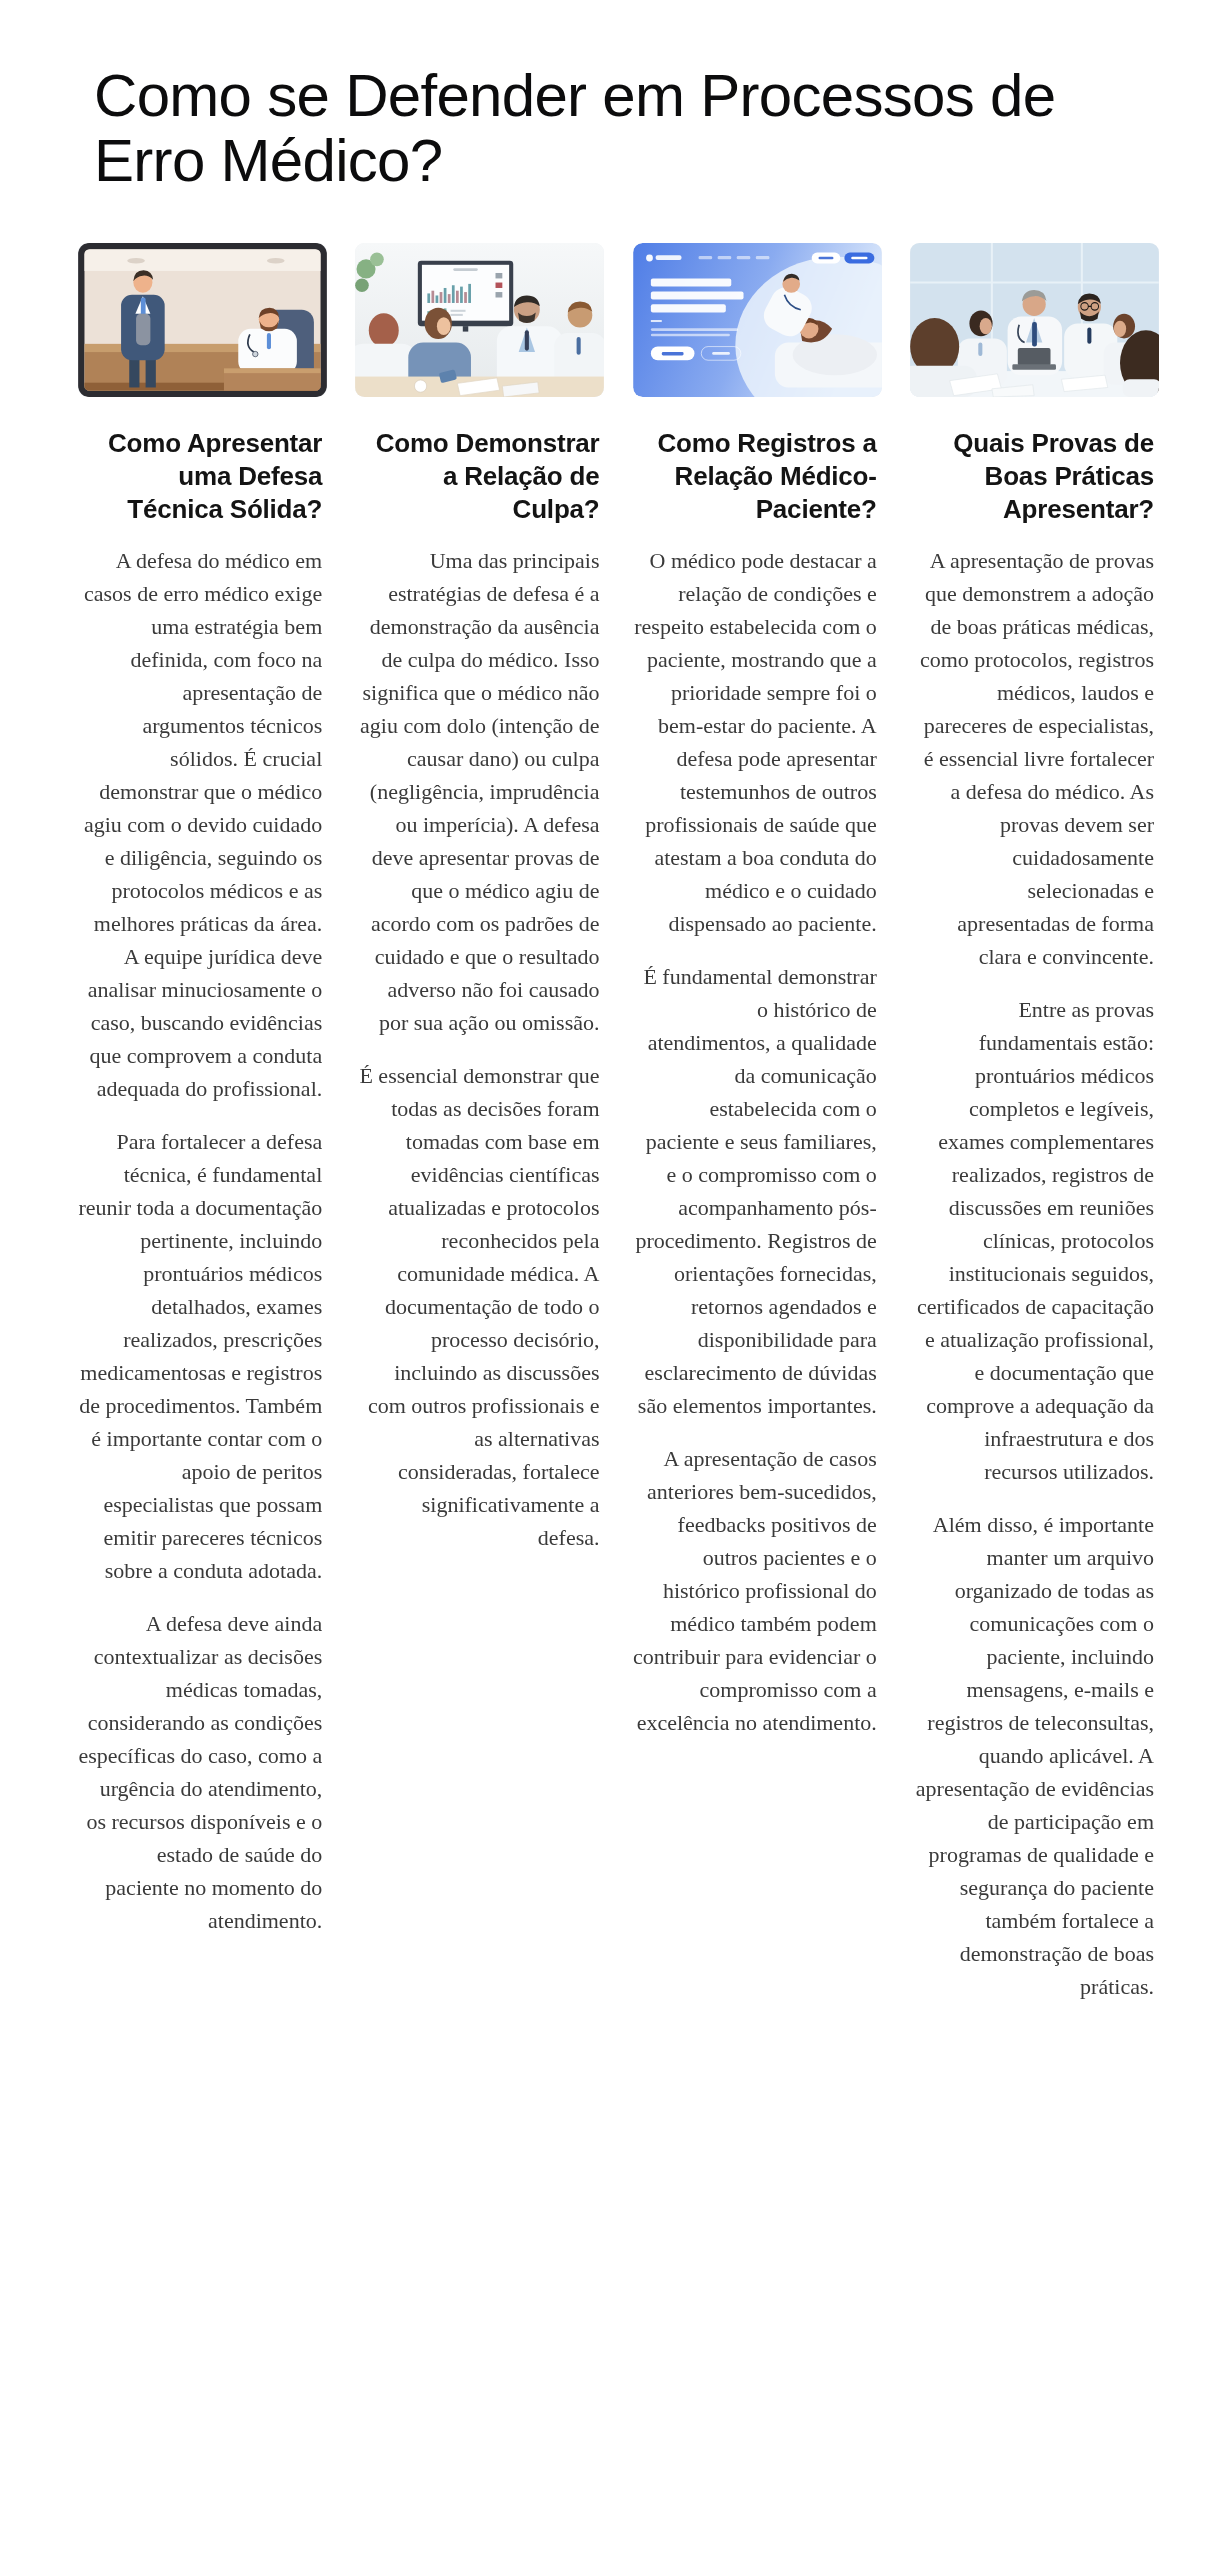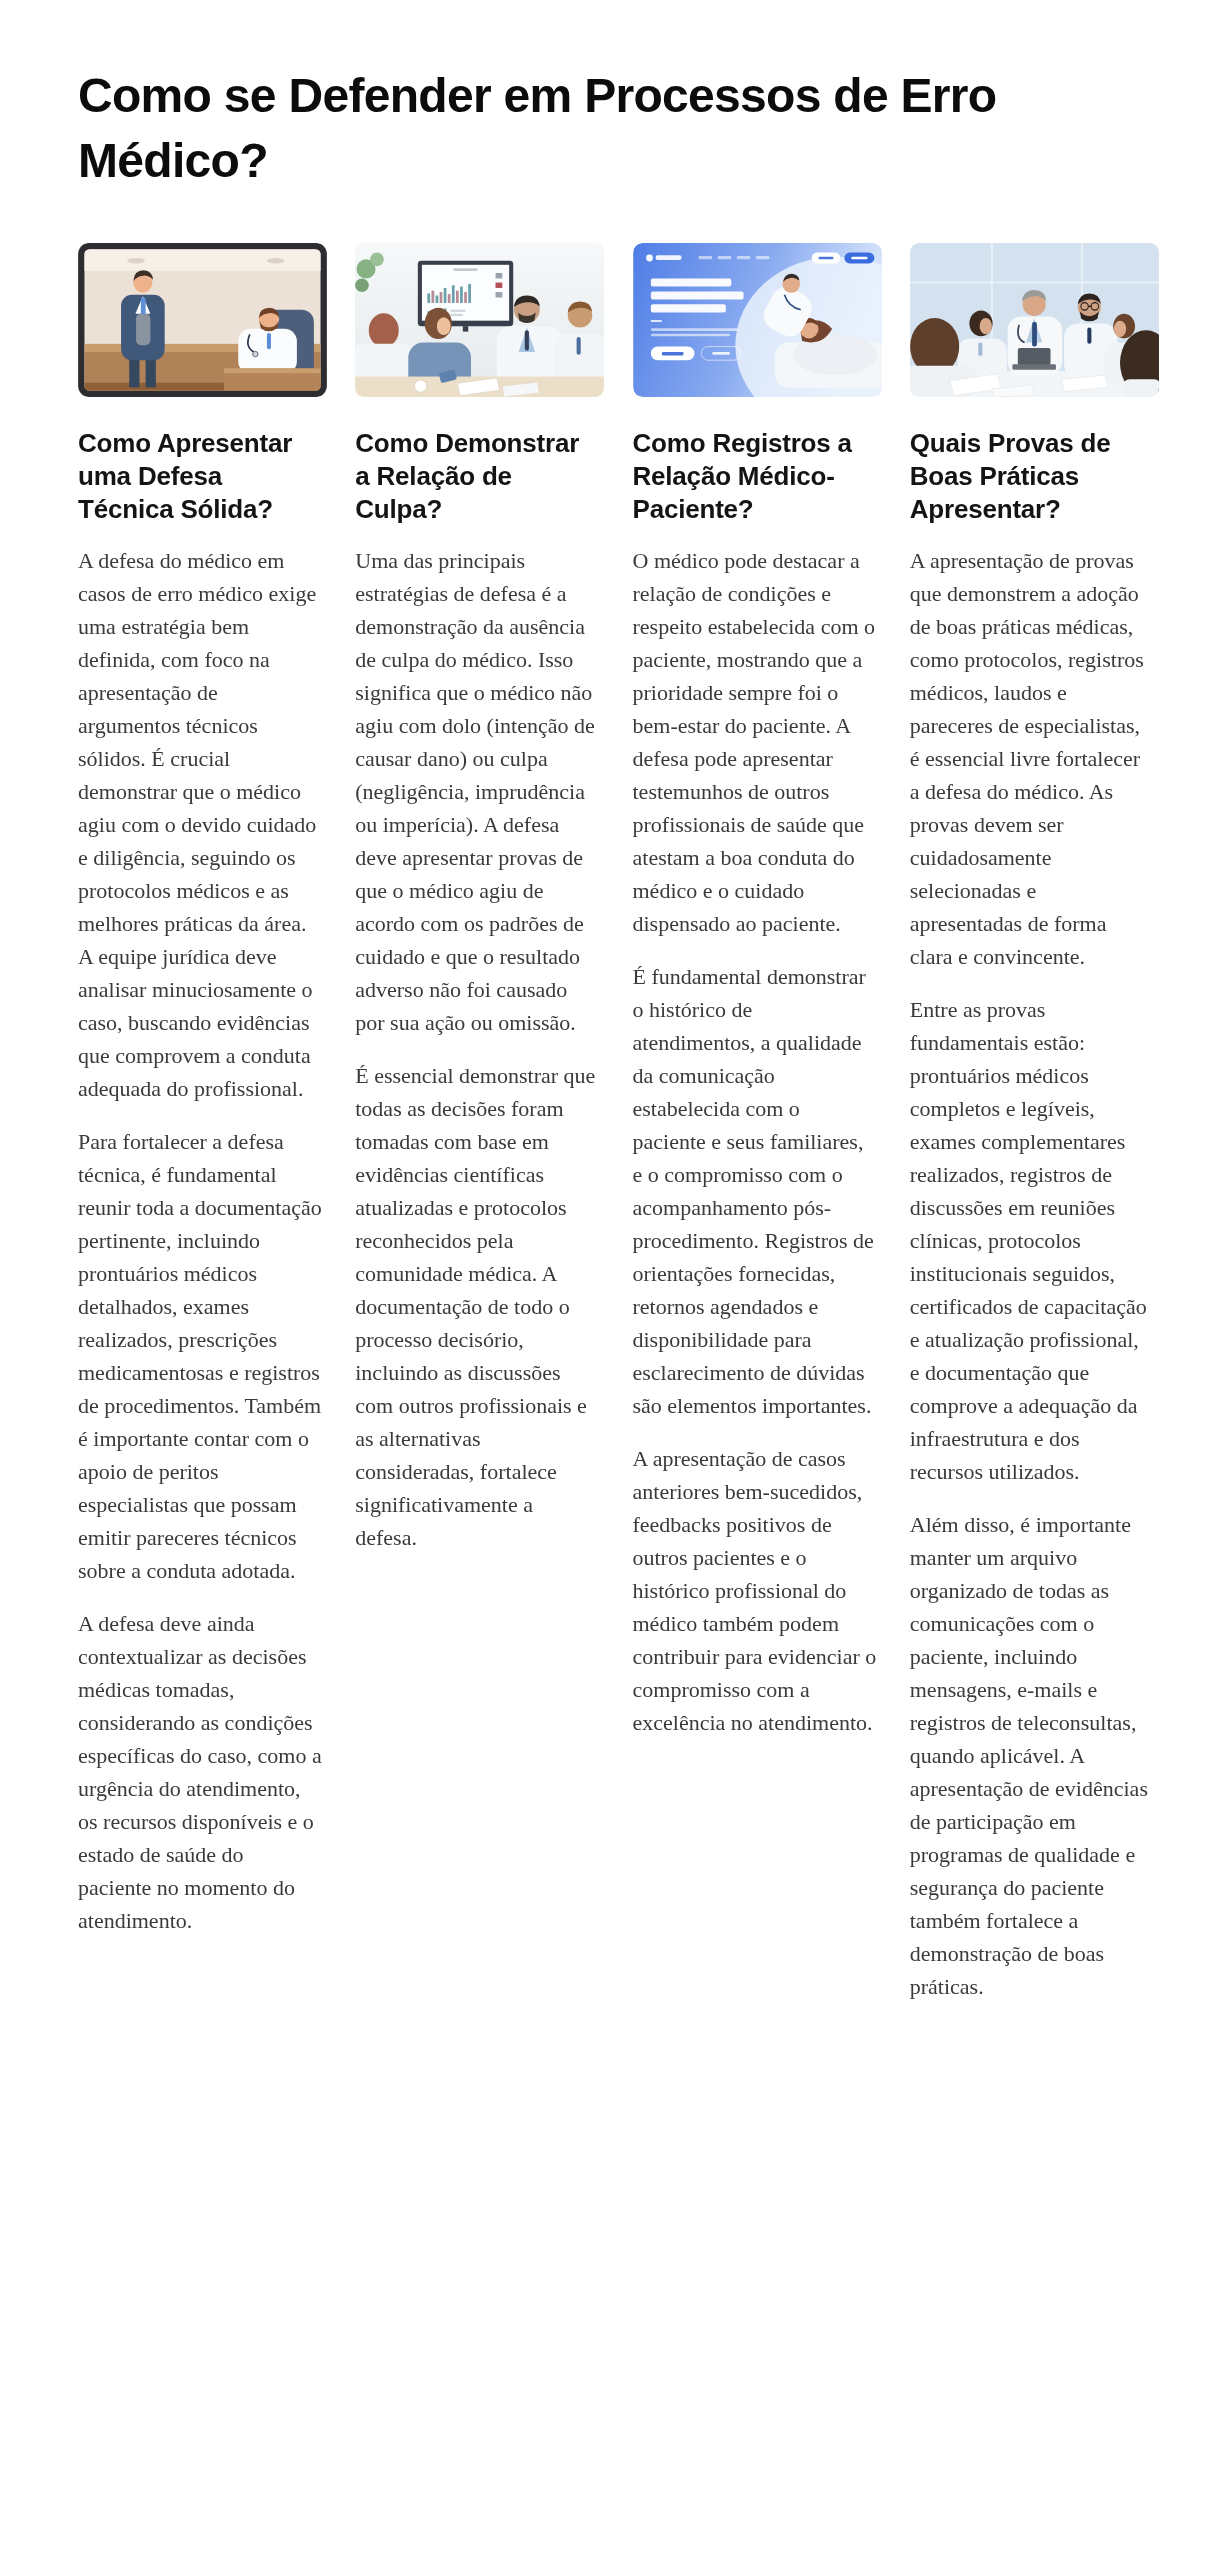--- a/index.html
+++ b/index.html
@@ -10,33 +10,34 @@
     height: 2576px;
     overflow: hidden;
     font-family: "Liberation Sans", "DejaVu Sans", sans-serif;
   }
   .page {
     box-sizing: border-box;
     width: 1226px;
     padding: 63px 72px 0 78px;
   }
   h1.title {
-    margin: 0 0 50px 0;
+    margin: 0 0 50px 16px;
     max-width: 1076px;
-    font-size: 48px;
+    font-size: 60px;
     line-height: 65px;
-    font-weight: 700;
+    font-weight: 400;
     letter-spacing: -0.7px;
     color: #0c0c0d;
   }
   .grid {
     display: grid;
     grid-template-columns: repeat(4, 1fr);
     column-gap: 33px;
     width: 1076px;
+    text-align: right;
   }
   .col { min-width: 0; }
   figure.imgwrap {
     margin: 0 0 30px 0;
     width: 249px;
     height: 154px;
     border-radius: 9.5px;
     overflow: hidden;
     background: #eef1f4;
   }

